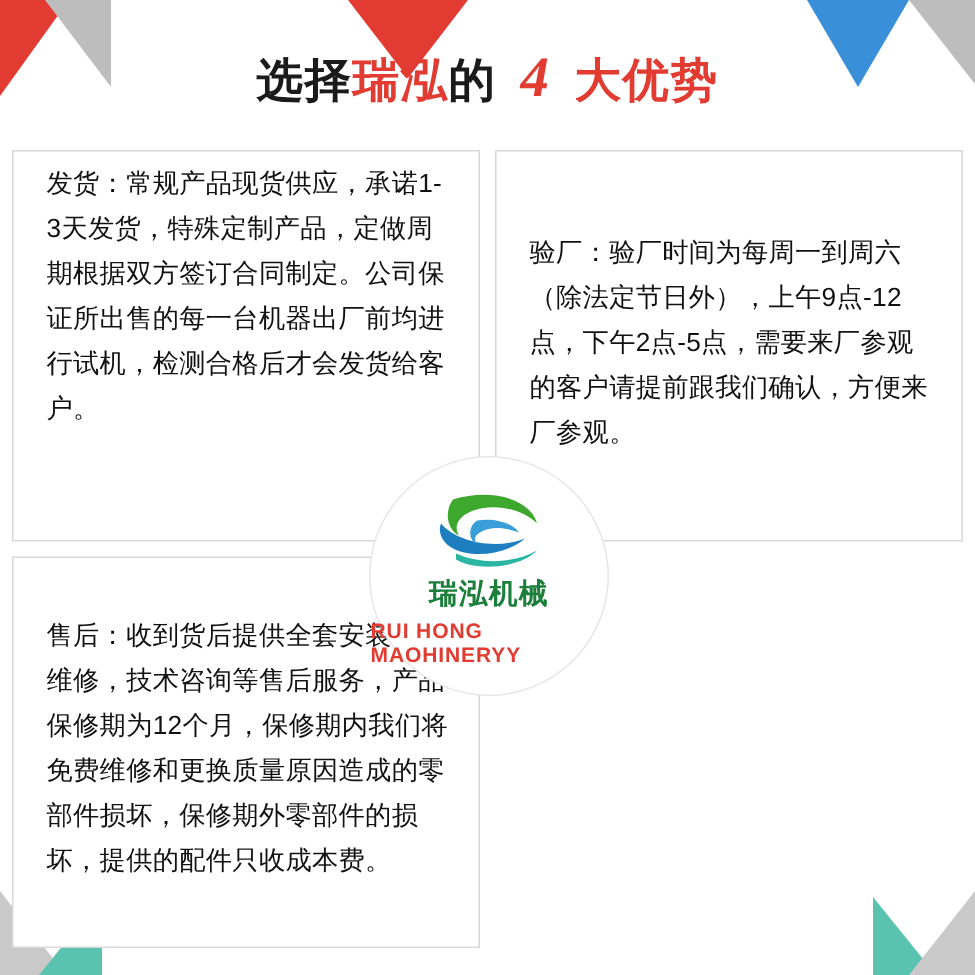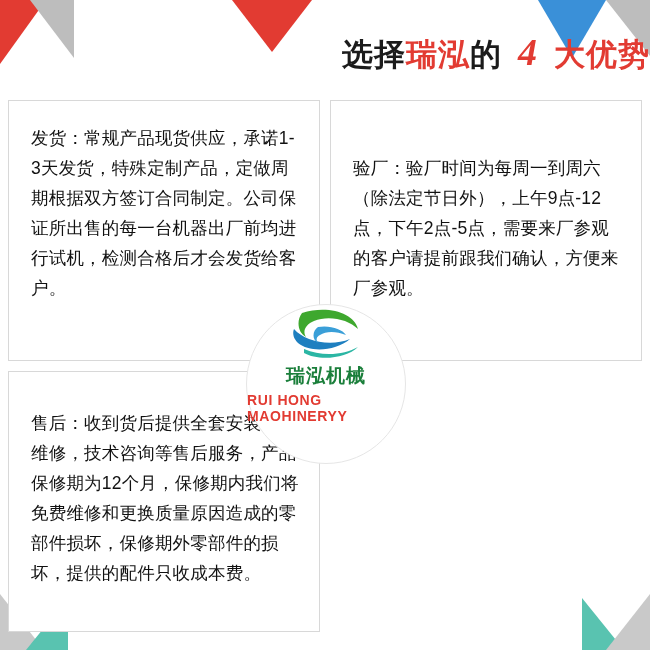--- a/index.html
+++ b/index.html
@@ -75,21 +75,21 @@
     border-right: 44px solid #c9c9c9;
     border-top: 56px solid transparent;
   }
 
   
   .headline {
     position: absolute;
     top: 30px;
     left: 0;
     width: 650px;
-    text-align: right;
+    text-align: center;
     font-size: 31px;
     font-weight: bold;
     letter-spacing: 1px;
     white-space: nowrap;
   }
   .headline .t-dark { color: #1b1b1b; }
   .headline .t-red  { color: #e23b32; }
   .headline .num {
     color: #e23b32;
     font-size: 38px;
@@ -106,21 +106,21 @@
     width: 634px;
     height: 532px;
     display: grid;
     grid-template-columns: 1fr 1fr;
     grid-template-rows: 1fr 1fr;
     gap: 10px 10px;
   }
   .card {
     border: 1px solid #d8d8d8;
     background: #ffffff;
-    padding: 22px 20px 14px 22px;
+    padding: 6px 20px 14px 22px;
     box-sizing: border-box;
     position: relative;
   }
   .card-text {
     font-size: 17.5px;
     line-height: 1.72;
     color: #111111;
     letter-spacing: 0.2px;
     white-space: pre-line;
   }
@@ -139,21 +139,21 @@
     top: 304px;
     width: 158px;
     height: 158px;
     border-radius: 50%;
     background: #ffffff;
     border: 1px solid #e6e6e6;
     z-index: 5;
     display: flex;
     flex-direction: column;
     align-items: center;
-    justify-content: flex-start;
+    justify-content: center;
   }
   .logo-mark {
     width: 76px;
     height: 52px;
     position: relative;
     margin-top: 2px;
   }
   .logo-cn {
     font-size: 19px;
     font-weight: bold;

